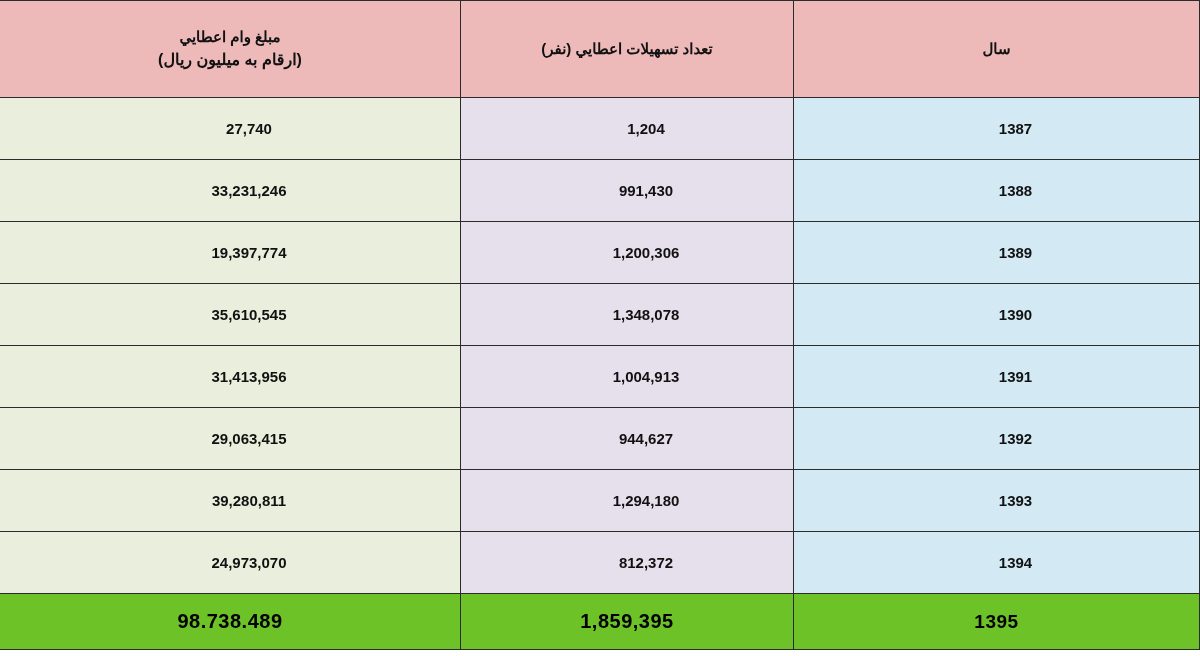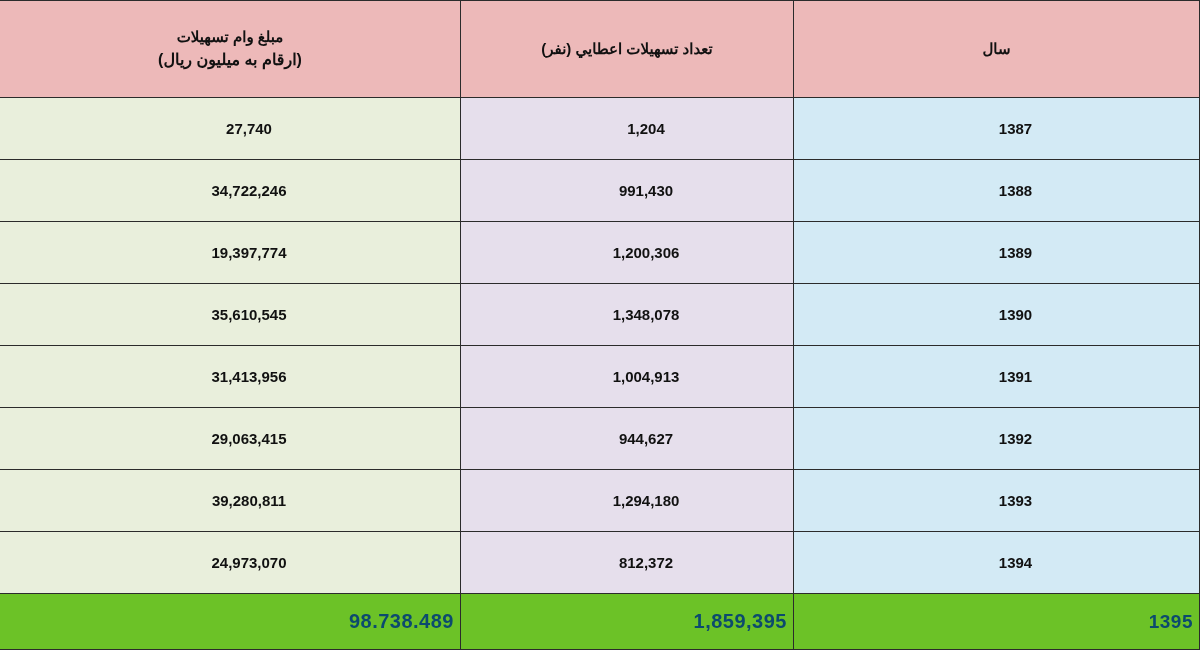--- a/index.html
+++ b/index.html
@@ -59,58 +59,57 @@
     font-size: 15px;
     padding-left: 44px;
   }
   tbody tr.data-row td.cell-year   { background: #d3eaf5; }
   tbody tr.data-row td.cell-count  { background: #e6dfec; }
   tbody tr.data-row td.cell-amount { background: #e9efdc; }
 
   tbody tr.total-row td {
     height: 56px;
     background: #6cc227;
-    color: #0c4a6e;
+    color: #000000;
     font-weight: bold;
     font-size: 20px;
     letter-spacing: 0.5px;
-    text-align: right;
   }
   tbody tr.total-row td.cell-year { font-size: 19px; }
 </style>
 </head>
 <body>
 
 <div class="table-wrap">
   <table class="data-table">
     <colgroup>
       <col class="col-year">
       <col class="col-count">
       <col class="col-amount">
     </colgroup>
     <thead>
       <tr>
         <th>سال</th>
         <th>تعداد تسهيلات اعطايي (نفر)</th>
         <th>
-          <span>مبلغ وام تسهيلات</span>
+          <span>مبلغ وام اعطايي</span>
           <span class="hdr-line2">(ارقام به ميليون ريال)</span>
         </th>
       </tr>
     </thead>
     <tbody>
       <tr class="data-row">
         <td class="cell-year">1387</td>
         <td class="cell-count">1,204</td>
         <td class="cell-amount">27,740</td>
       </tr>
       <tr class="data-row">
         <td class="cell-year">1388</td>
         <td class="cell-count">991,430</td>
-        <td class="cell-amount">34,722,246</td>
+        <td class="cell-amount">33,231,246</td>
       </tr>
       <tr class="data-row">
         <td class="cell-year">1389</td>
         <td class="cell-count">1,200,306</td>
         <td class="cell-amount">19,397,774</td>
       </tr>
       <tr class="data-row">
         <td class="cell-year">1390</td>
         <td class="cell-count">1,348,078</td>
         <td class="cell-amount">35,610,545</td>

